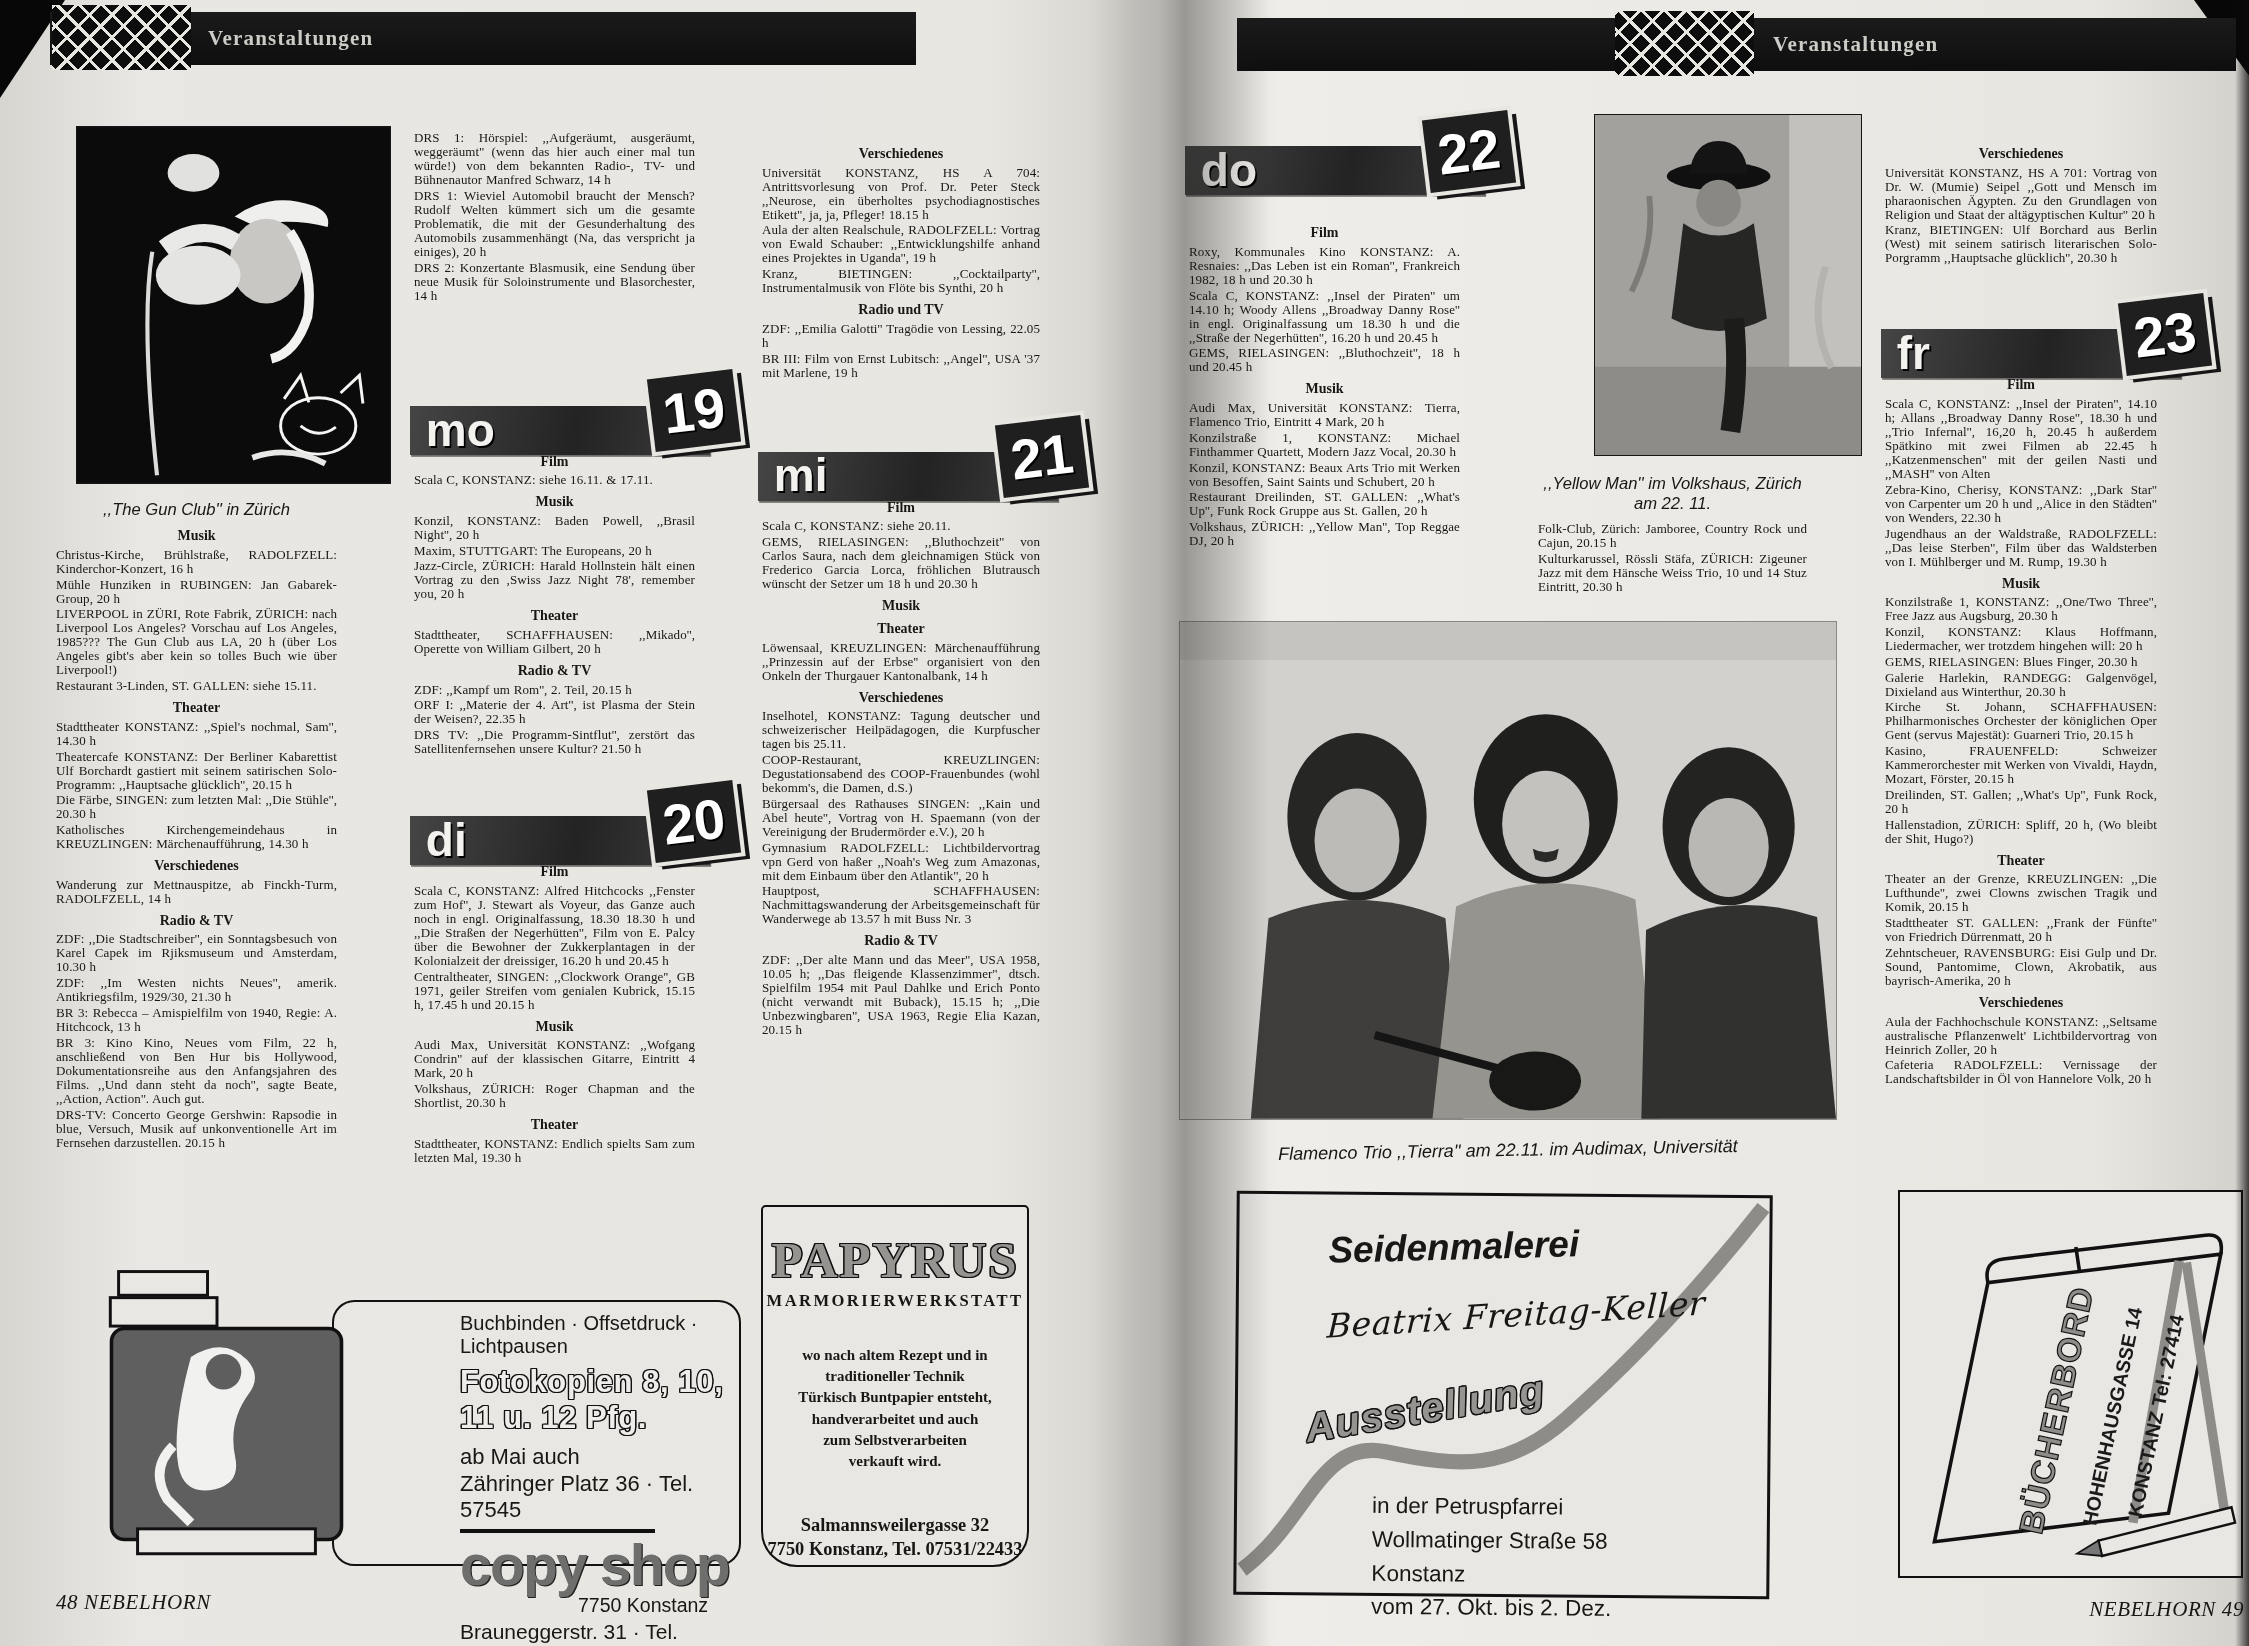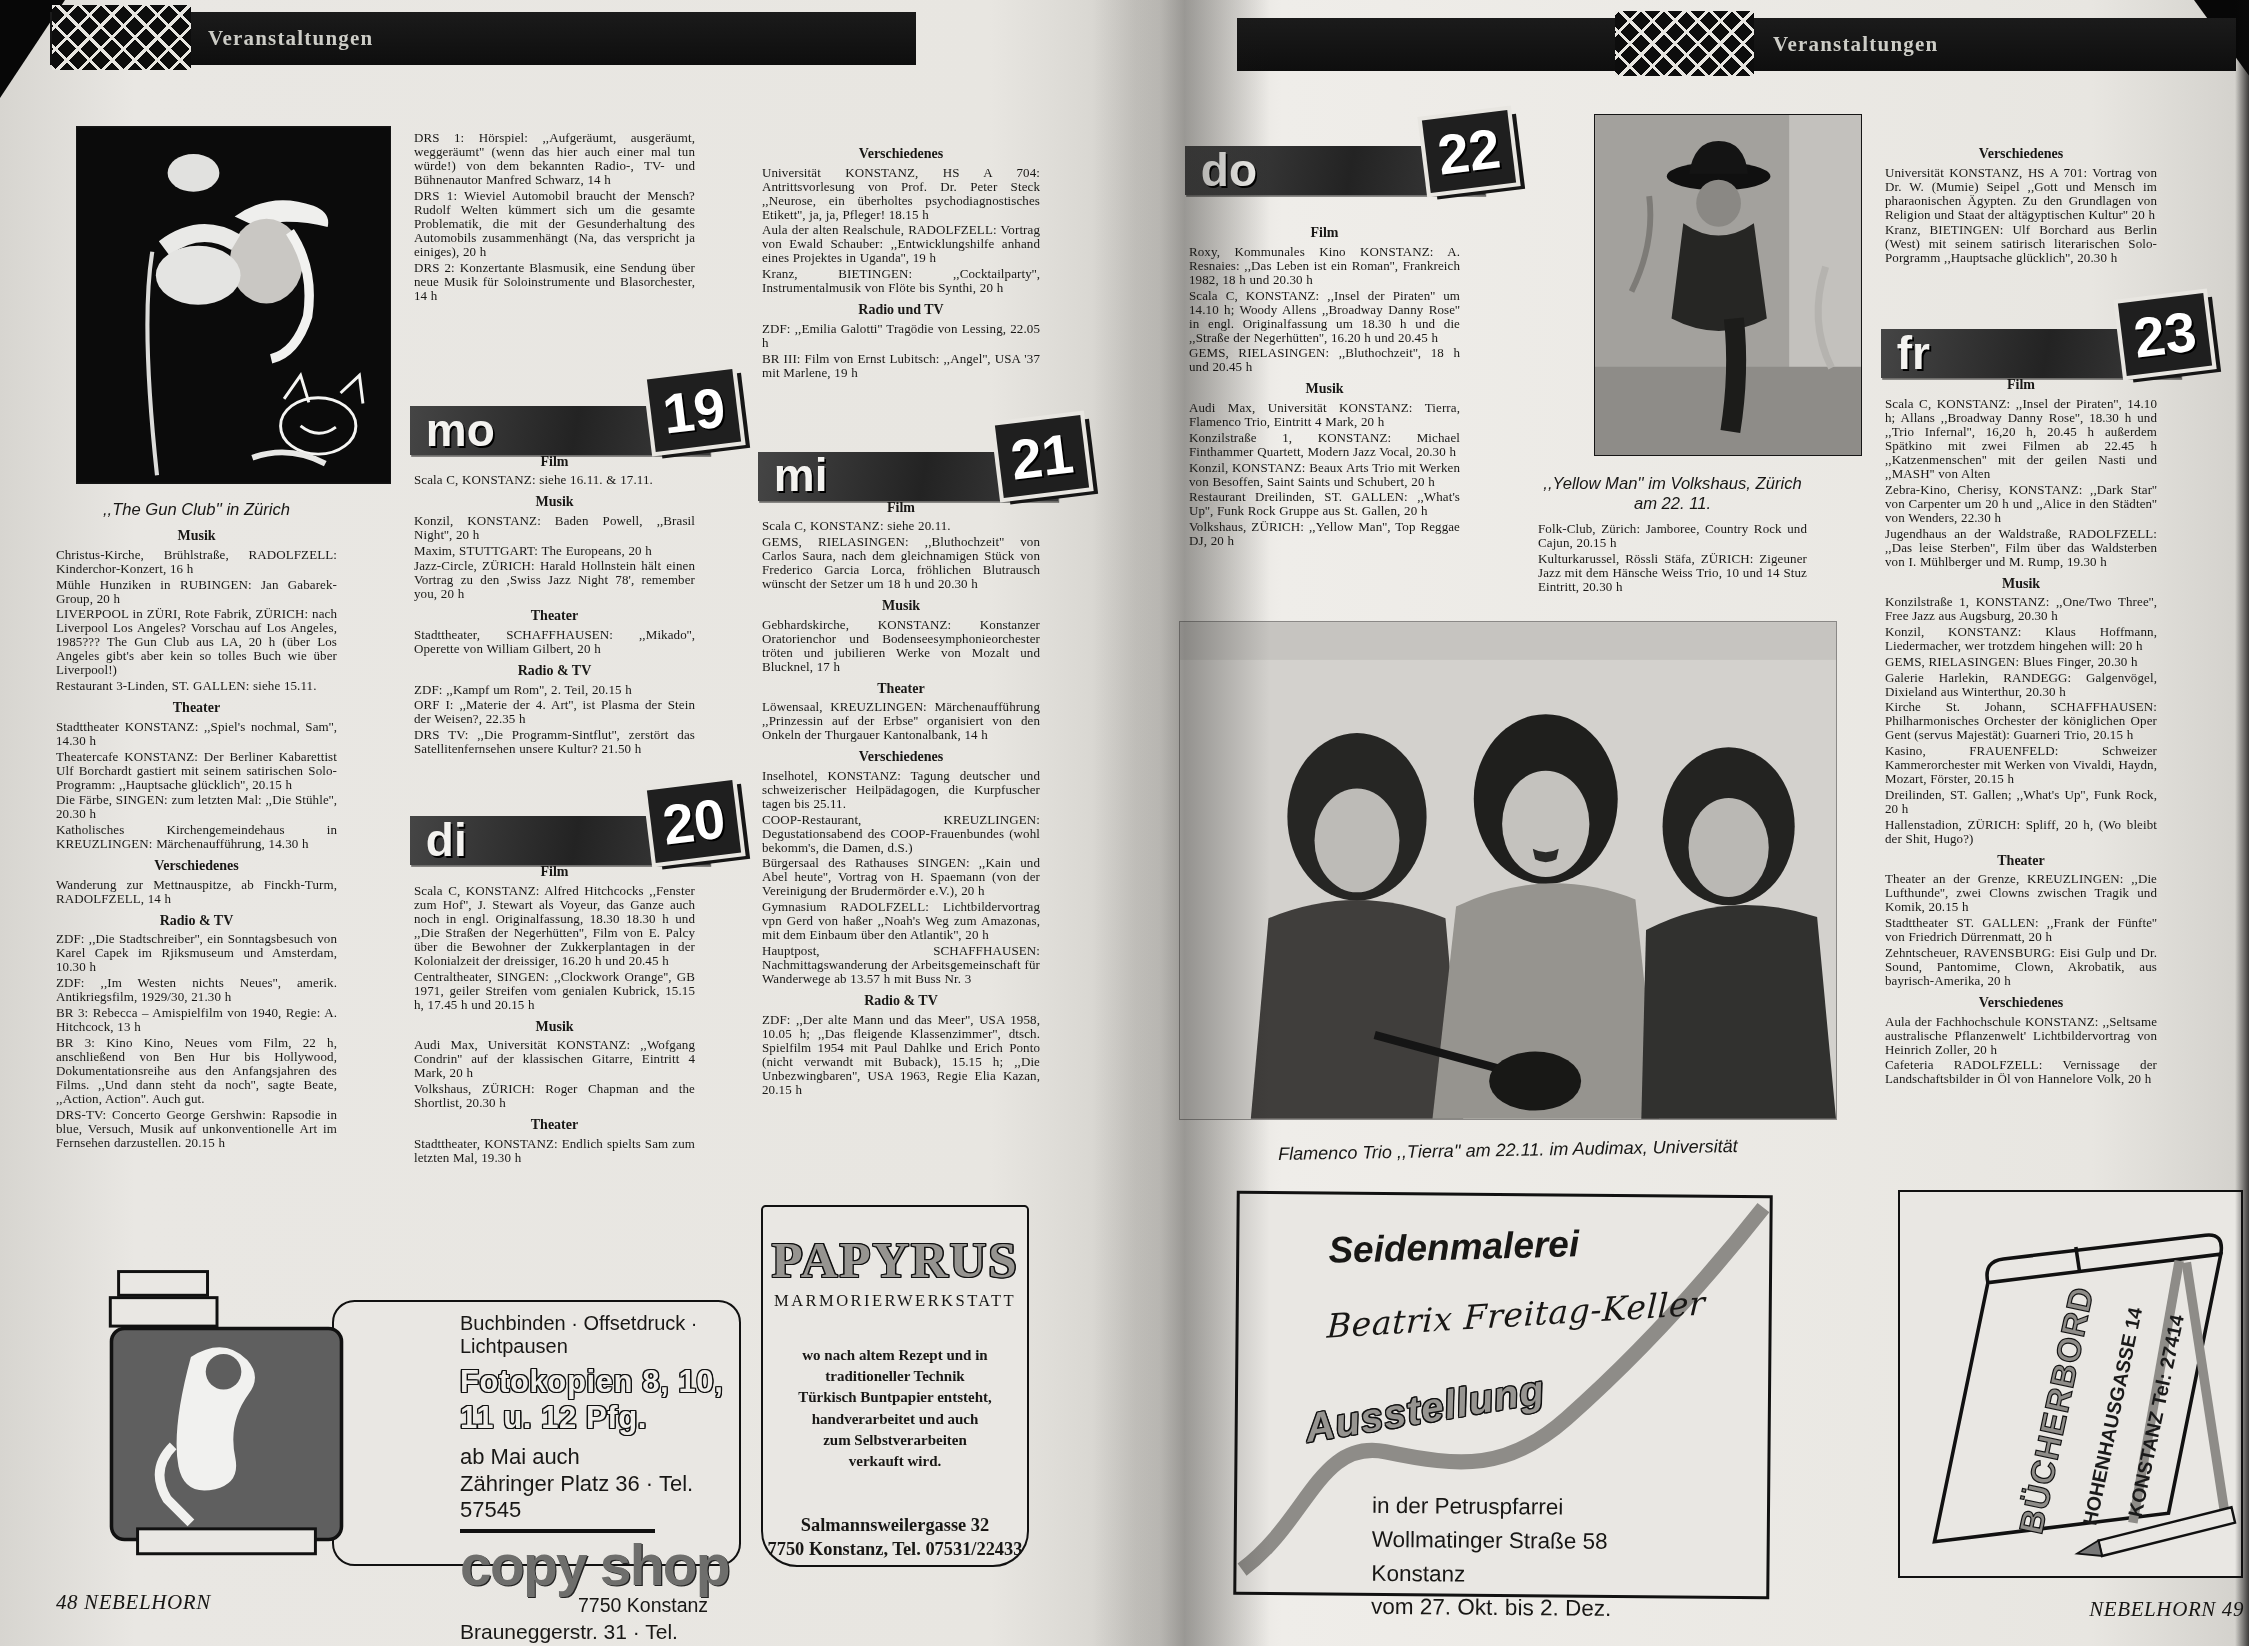--- a/index.html
+++ b/index.html
@@ -49,21 +49,21 @@
   .cs-foto{font-size:31px;font-weight:bold;letter-spacing:0.6px;margin-bottom:8.3px;}
   .cs3{font-size:22px;margin-bottom:1.2px;}
   .cs4{font-size:22px;margin-bottom:6px;}
   .cs-rule{width:195px;border-top:4.1px solid #111;margin:2.4px 0 3.6px;}
   .cs-logo{font-size:57px;font-weight:bold;letter-spacing:-1.8px;color:#6e6e6c;text-shadow:1.2px 1.2px 0 #222;line-height:1;}
   .cs-city{font-size:19.5px;margin-left:118px;}
   .cs-braun{font-size:21px;margin-top:3.6px;}
   
   #ad-papyrus{left:761px;top:1205px;width:268px;height:362px;border-radius:4.7px 4.7px 36px 36px;text-align:center;}
   .pap-logo{font-size:51px;font-weight:bold;letter-spacing:1.8px;margin-top:28px;line-height:1;}
-  .pap-sub{font-size:16.6px;font-weight:normal;letter-spacing:2.4px;margin-top:4.7px;}
+  .pap-sub{font-size:16.6px;font-weight:bold;letter-spacing:2.4px;margin-top:4.7px;}
   .pap-body{font-size:15px;font-weight:bold;line-height:1.42;padding:0 35px;margin-top:34px;}
   .pap-a1{font-size:18.4px;font-weight:bold;margin-top:43px;}
   .pap-a2{font-size:18.4px;font-weight:bold;margin-top:2.4px;}
   
   #ad-seiden{left:1235px;top:1193px;width:536px;height:404px;border-width:3px;transform:rotate(.5deg);}
   #ad-seiden svg{position:absolute;left:0;top:0;width:100%;height:100%;}
   .sd-title{position:absolute;left:89px;top:31px;font-size:37px;font-weight:bold;font-style:italic;transform:rotate(-2deg);}
   .sd-name{position:absolute;left:88px;top:99px;font-family:"DejaVu Serif",serif;font-style:italic;font-size:33px;transform:rotate(-4deg) skewX(-6deg);letter-spacing:0.6px;}
   .sd-aus{position:absolute;left:66px;top:191px;font-size:40px;font-weight:bold;font-style:italic;transform:rotate(-10deg);letter-spacing:1.2px;}
   .sd-addr{position:absolute;left:135px;top:294px;font-size:22.5px;line-height:1.5;}
@@ -224,21 +224,20 @@
         <span class="day">mi</span>
       </div>
       <div class="numbox">
         <span class="num">21</span>
       </div>
     </div>
     <div class="h">Film</div>
     <p class="i">Scala C, KONSTANZ: siehe 20.11.</p>
     <p class="i">GEMS, RIELASINGEN: ,,Bluthochzeit'' von Carlos Saura, nach dem gleichnamigen Stück von Frederico Garcia Lorca, fröhlichen Blutrausch wünscht der Setzer um 18 h und 20.30 h</p>
     <div class="h">Musik</div>
-    <p class="i">Gebhardskirche, KONSTANZ: Konstanzer Oratorienchor und Bodenseesymphonieorchester tröten und jubilieren Werke von Mozalt und Blucknel, 17 h</p>
     <div class="h">Theater</div>
     <p class="i">Löwensaal, KREUZLINGEN: Märchenaufführung ,,Prinzessin auf der Erbse'' organisiert von den Onkeln der Thurgauer Kantonalbank, 14 h</p>
     <div class="h">Verschiedenes</div>
     <p class="i">Inselhotel, KONSTANZ: Tagung deutscher und schweizerischer Heilpädagogen, die Kurpfuscher tagen bis 25.11.</p>
     <p class="i">COOP-Restaurant, KREUZLINGEN: Degustationsabend des COOP-Frauenbundes (wohl bekomm's, die Damen, d.S.)</p>
     <p class="i">Bürgersaal des Rathauses SINGEN: ,,Kain und Abel heute'', Vortrag von H. Spaemann (von der Vereinigung der Brudermörder e.V.), 20 h</p>
     <p class="i">Gymnasium RADOLFZELL: Lichtbildervortrag vpn Gerd von haßer ,,Noah's Weg zum Amazonas, mit dem Einbaum über den Atlantik'', 20 h</p>
     <p class="i">Hauptpost, SCHAFFHAUSEN: Nachmittagswanderung der Arbeitsgemeinschaft für Wanderwege ab 13.57 h mit Buss Nr. 3</p>
     <div class="h">Radio &amp; TV</div>
     <p class="i">ZDF: ,,Der alte Mann und das Meer'', USA 1958, 10.05 h; ,,Das fleigende Klassenzimmer'', dtsch. Spielfilm 1954 mit Paul Dahlke und Erich Ponto (nicht verwandt mit Buback), 15.15 h; ,,Die Unbezwingbaren'', USA 1963, Regie Elia Kazan, 20.15 h</p>

